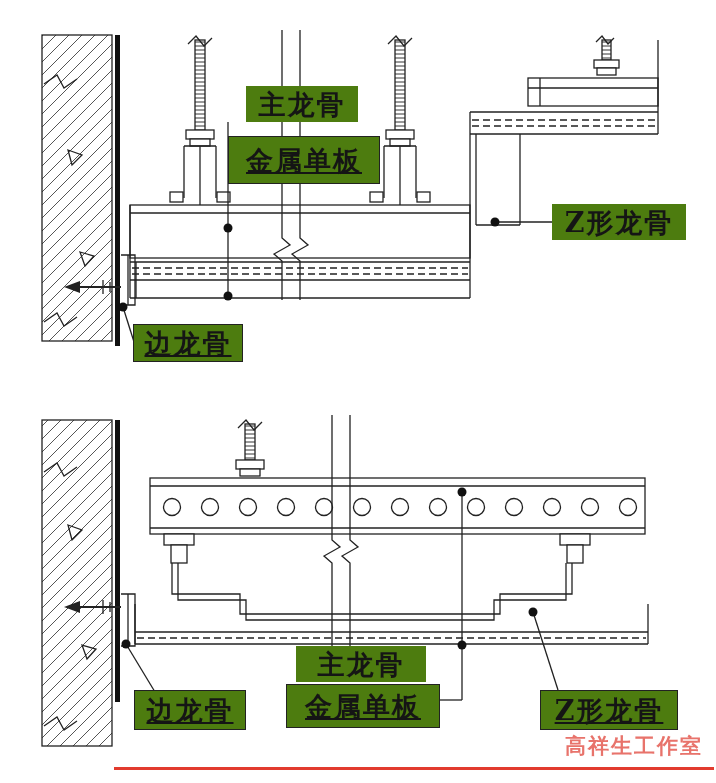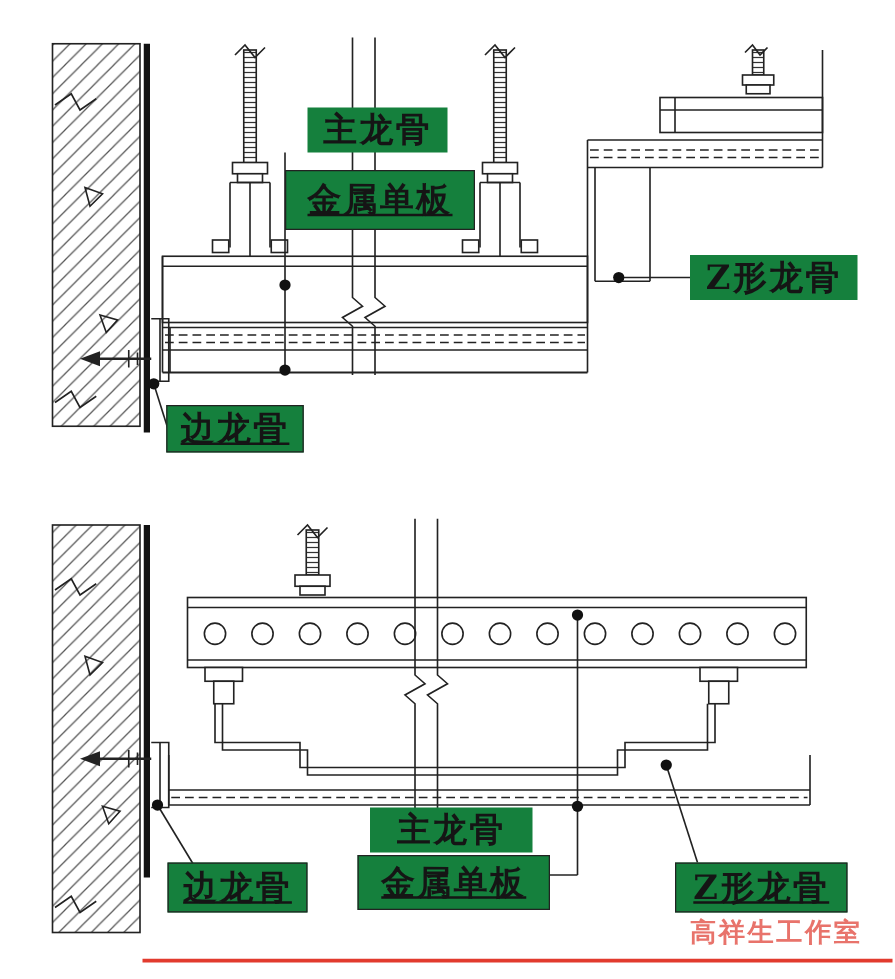--- a/index.html
+++ b/index.html
@@ -1,29 +1,29 @@
 <!DOCTYPE html>
 <html><head>
 <meta charset="utf-8">
 <style>
   * { margin:0; padding:0; box-sizing:border-box; }
   html,body { background:#ffffff; font-family:"DejaVu Sans", sans-serif; }
   .stage { position:relative; width:716px; height:783px; background:#ffffff; overflow:hidden; }
   .stage > svg { position:absolute; left:0; top:0; }
   .lbl {
     position:absolute; display:flex; align-items:center; justify-content:center;
-    background:#15803d; color:#151515; font-size:27px; font-weight:600;
+    background:#4d7c0f; color:#151515; font-size:27px; font-weight:600;
     line-height:1; letter-spacing:2px; white-space:nowrap;
     font-family:"DejaVu Serif", serif;
   }
   .lbl.boxed { border:1.6px solid #222222;text-decoration:underline; }
   .watermark {
     position:absolute; left:552px; top:732px; width:164px;
     color:#e8736b; font-size:21px; font-weight:600; letter-spacing:2px;
-    font-family:"DejaVu Serif", serif;
+    text-align:center; font-family:"DejaVu Serif", serif;
   }
   .redline { position:absolute; left:114px; top:767px; width:600px; height:3px; background:#e23b2e; }
 </style>
 </head>
 <body>
 
 <div class="stage">
 
   <svg width="716" height="783" viewBox="0 0 716 783">
     <defs>

